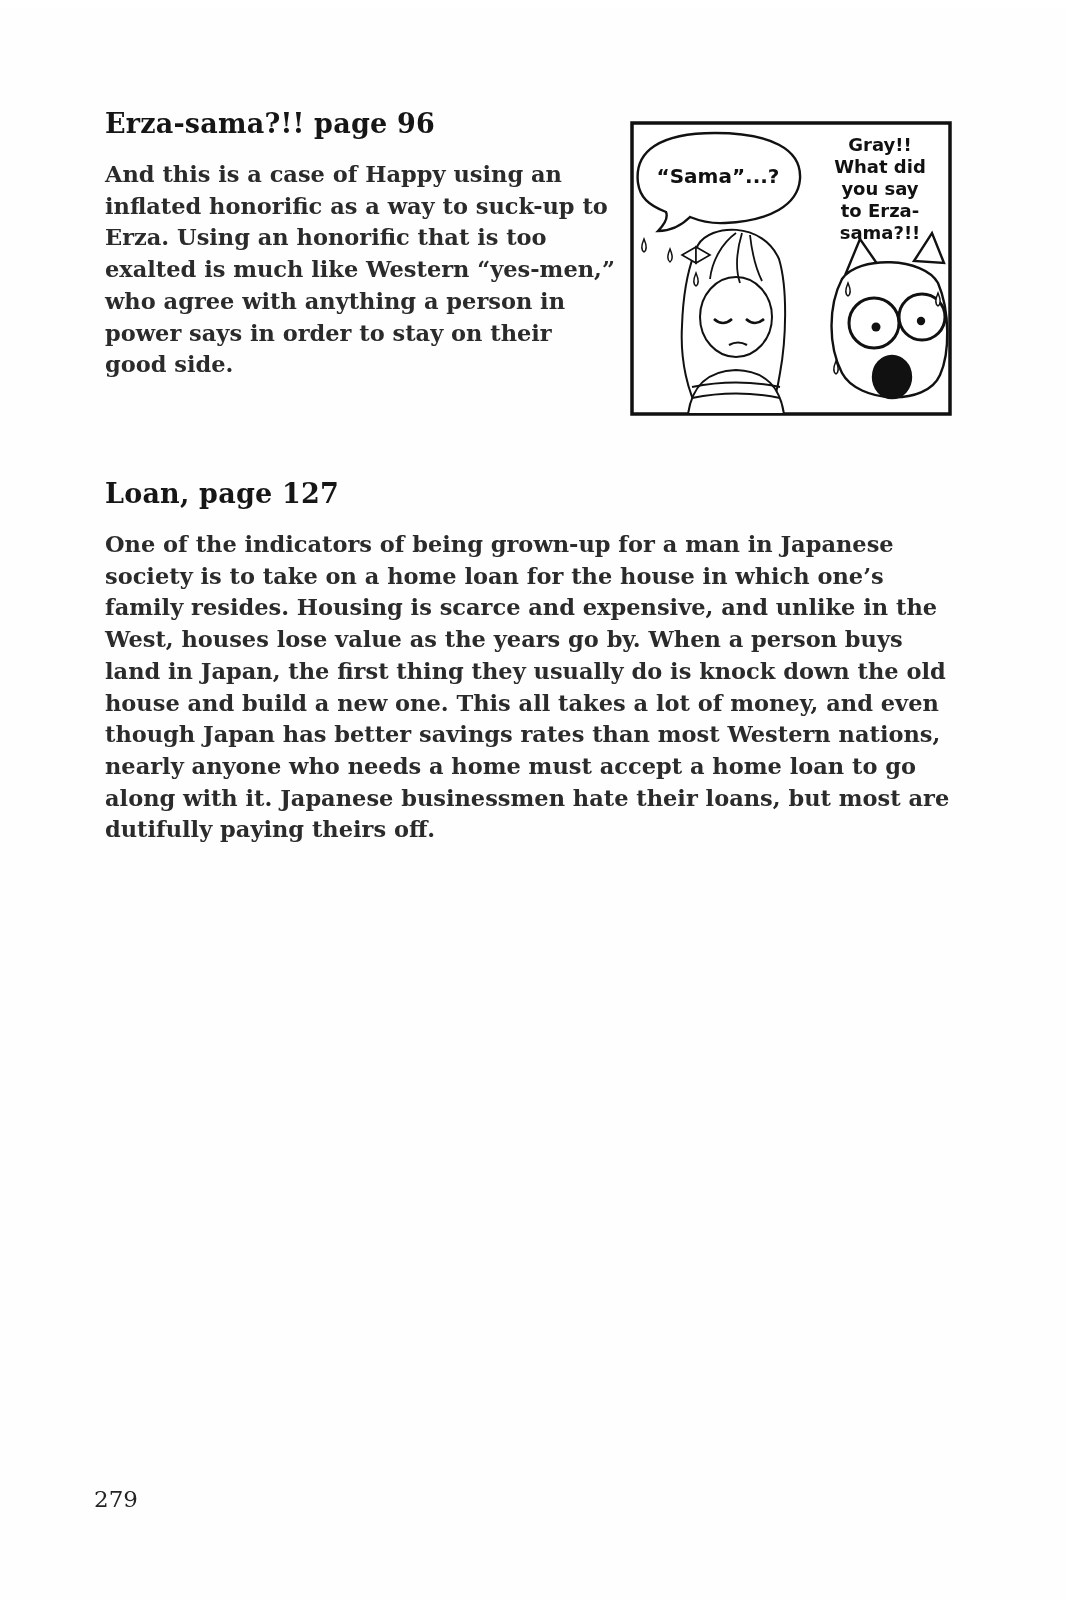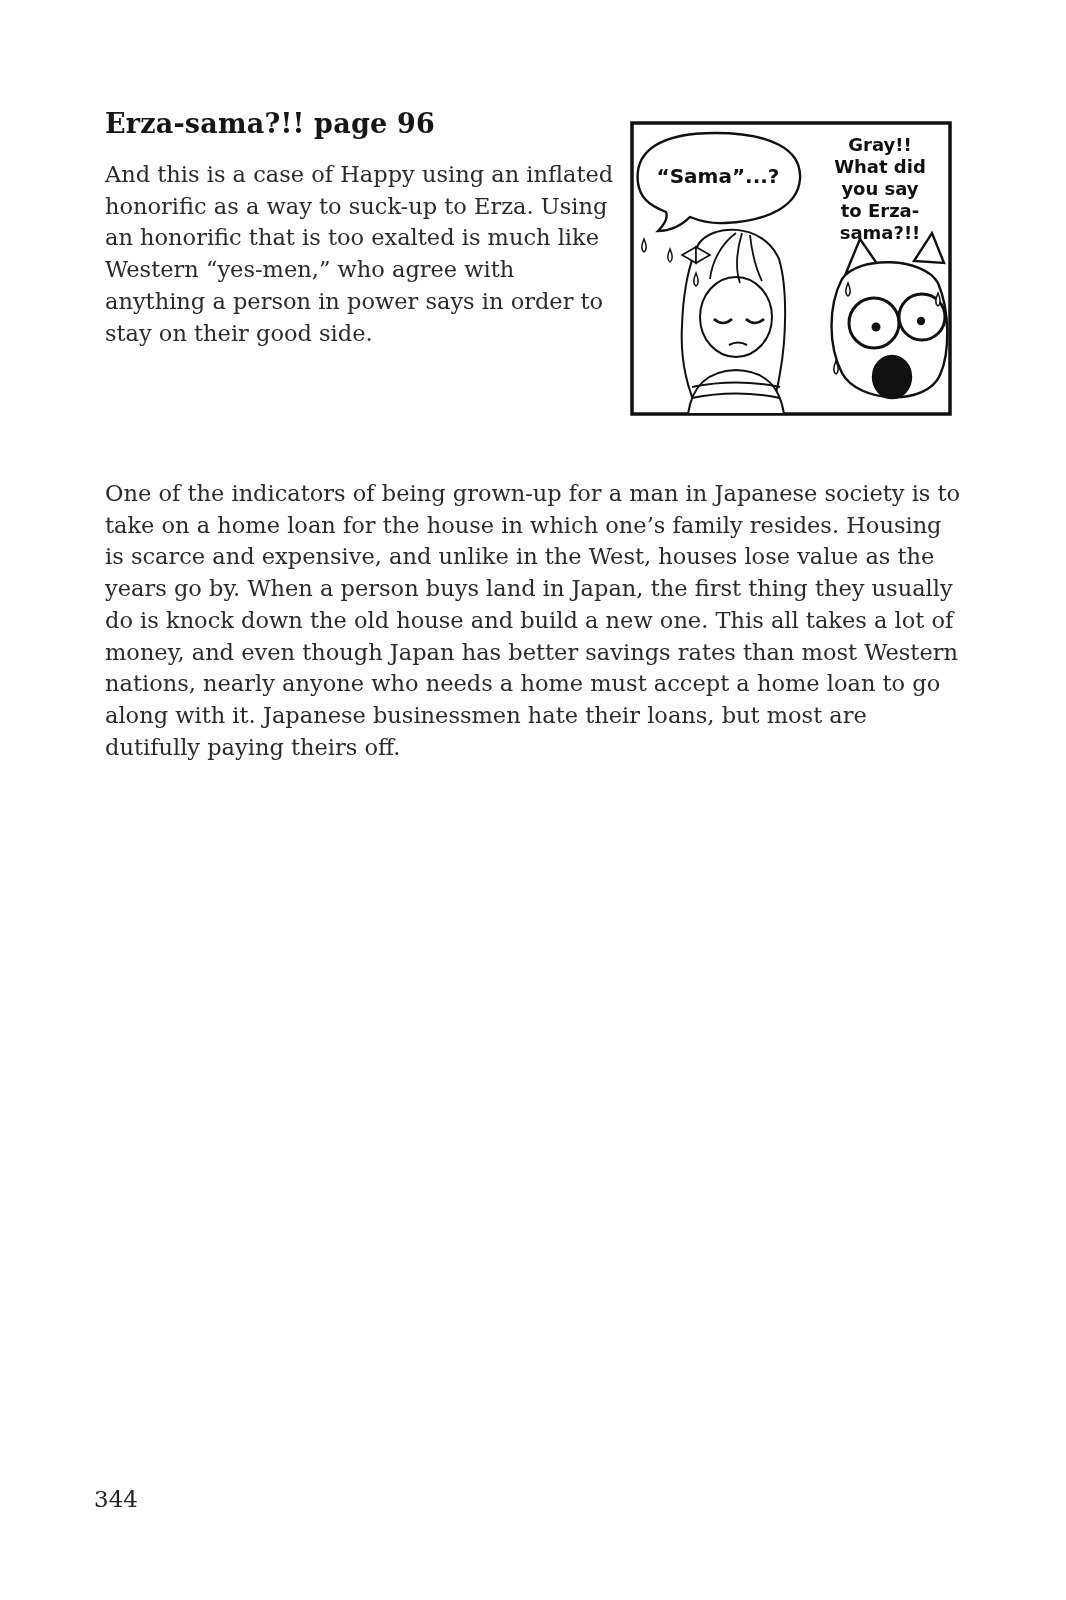--- a/index.html
+++ b/index.html
@@ -23,20 +23,21 @@
     margin: 0 0 20px 0;
     letter-spacing: 0.2px;
   }
   .body-text {
     font-family: "DejaVu Serif", serif;
     font-size: 22.5px;
     line-height: 1.41;
     color: #2b2b2b;
     margin: 0;
     text-align: left;
+    font-weight: bold;
   }
   #section-erza { left: 105px; top: 100px; width: 512px; }
   #section-loan { left: 105px; top: 470px; width: 856px; }
   .manga-panel {
     position: absolute;
     left: 630px;
     top: 113px;
     width: 322px;
     height: 295px;
     margin: 0;
@@ -133,18 +134,19 @@
         <text class="caption-text" x="250" y="30" text-anchor="middle" fill="#111">Gray!!</text>
         <text class="caption-text" x="250" y="52" text-anchor="middle" fill="#111">What did</text>
         <text class="caption-text" x="250" y="74" text-anchor="middle" fill="#111">you say</text>
         <text class="caption-text" x="250" y="96" text-anchor="middle" fill="#111">to Erza-</text>
         <text class="caption-text" x="250" y="118" text-anchor="middle" fill="#111">sama?!!</text>
       </g>
     </svg>
   </figure>
 
   <section class="note-section" id="section-loan">
+    <h2 class="section-heading">Loan, page 127</h2>
     <p class="body-text">One of the indicators of being grown-up for a man in Japanese society is to take on a home loan for the house in which one’s family resides. Housing is scarce and expensive, and unlike in the West, houses lose value as the years go by. When a person buys land in Japan, the first thing they usually do is knock down the old house and build a new one. This all takes a lot of money, and even though Japan has better savings rates than most Western nations, nearly anyone who needs a home must accept a home loan to go along with it. Japanese businessmen hate their loans, but most are dutifully paying theirs off.</p>
   </section>
 
-  <div class="page-number">344</div>
+  <div class="page-number">279</div>
 
 </div>
 
 </body></html>

